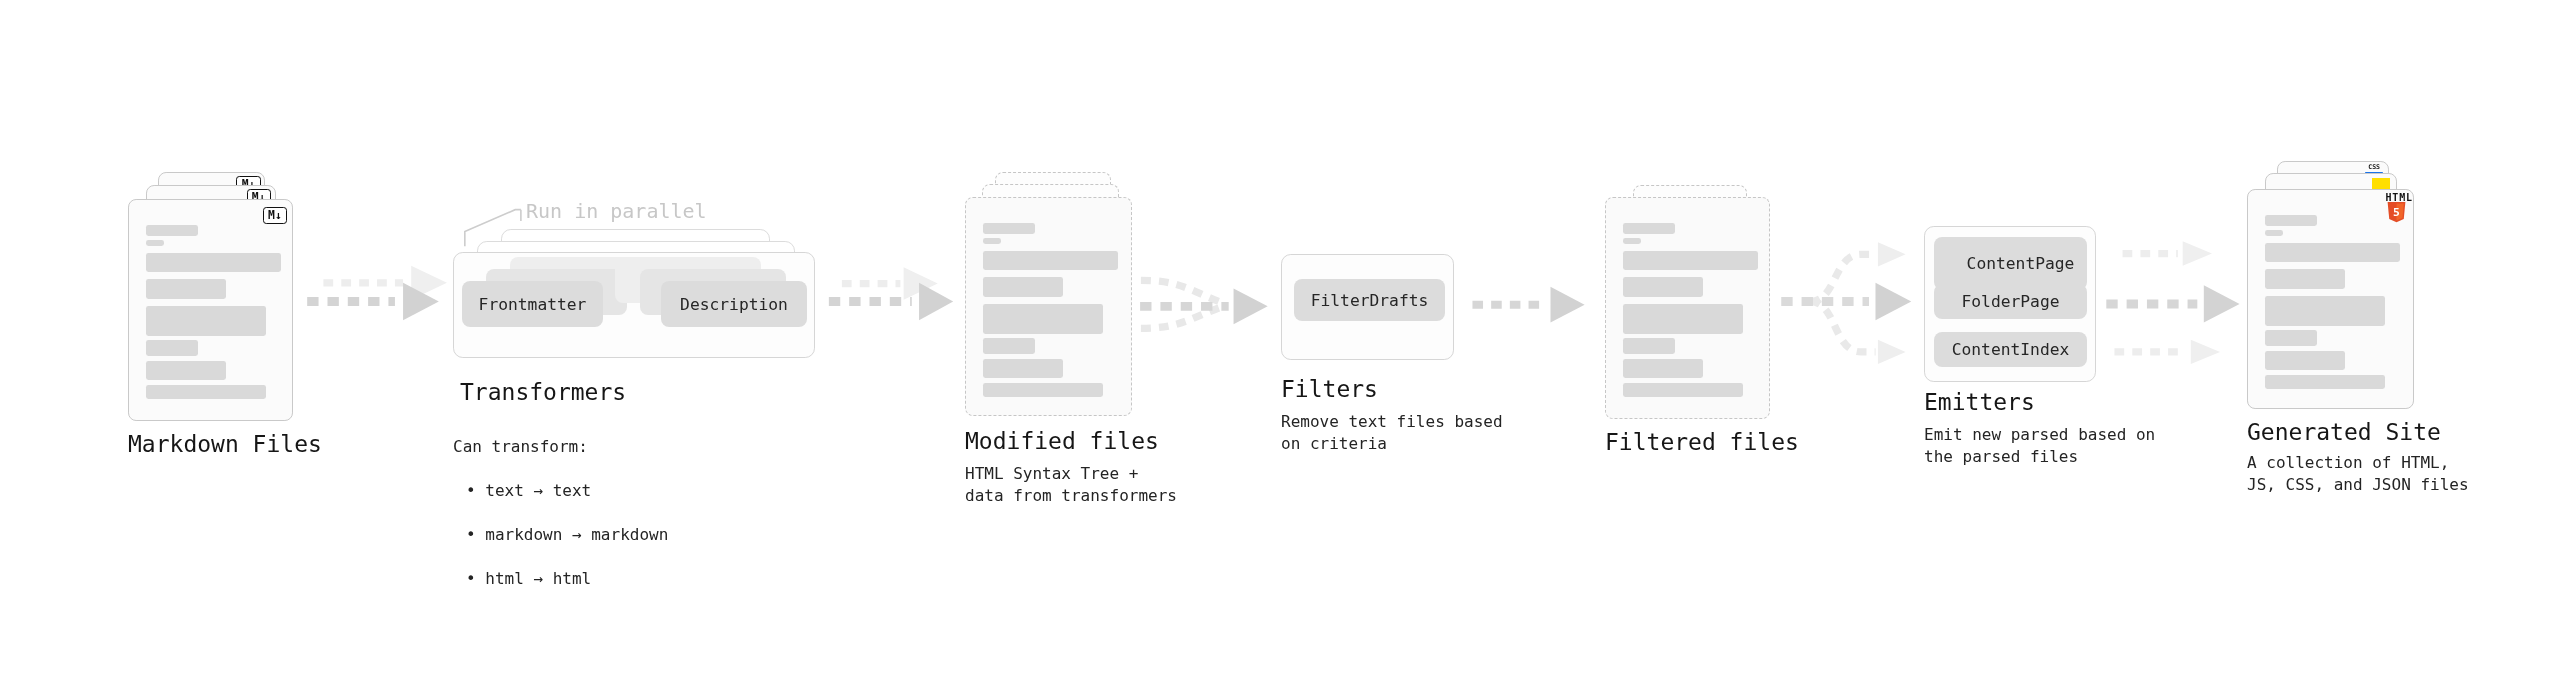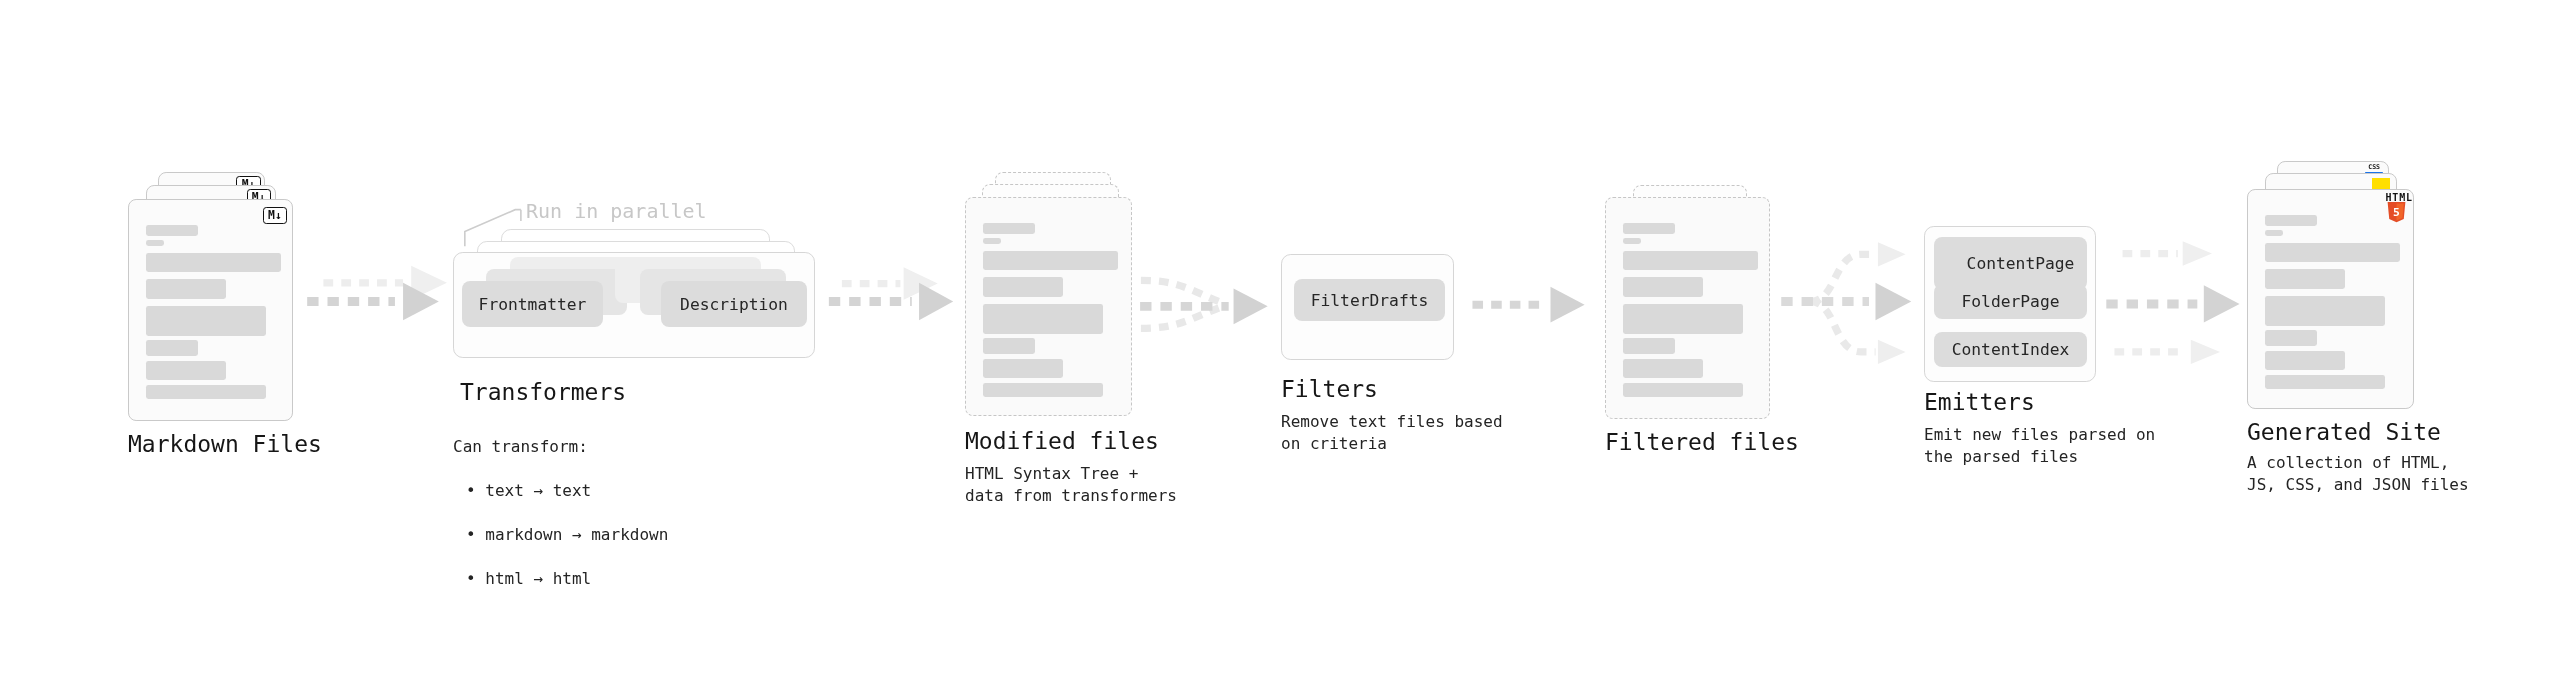--- a/index.html
+++ b/index.html
@@ -207,21 +207,21 @@
     </div>
     <div class="stage-title" style="left:1605px;top:428px;">Filtered files</div>
   </div>
 
   <div>
     <div class="frame front" style="left:1924px;top:226px;width:172px;height:156px;"></div>
     <div class="pill" style="left:1934px;top:237px;width:153px;height:53px;padding-left:20px;">ContentPage</div>
     <div class="pill" style="left:1934px;top:284px;width:153px;height:35px;">FolderPage</div>
     <div class="pill" style="left:1934px;top:332px;width:153px;height:35px;">ContentIndex</div>
     <div class="stage-title" style="left:1924px;top:388px;">Emitters</div>
-    <div class="stage-sub" style="left:1924px;top:424px;">Emit new files parsed on
+    <div class="stage-sub" style="left:1924px;top:424px;">Emit new parsed based on
 the parsed files</div>
   </div>
 
   <div>
     <div class="doc-card" style="left:2277px;top:161px;width:112px;height:73px;">
       <div class="css-ic" style="right:4.9px;top:2.4px;">
         <div class="t">CSS</div>
         <div class="u"></div>
       </div>
     </div>

